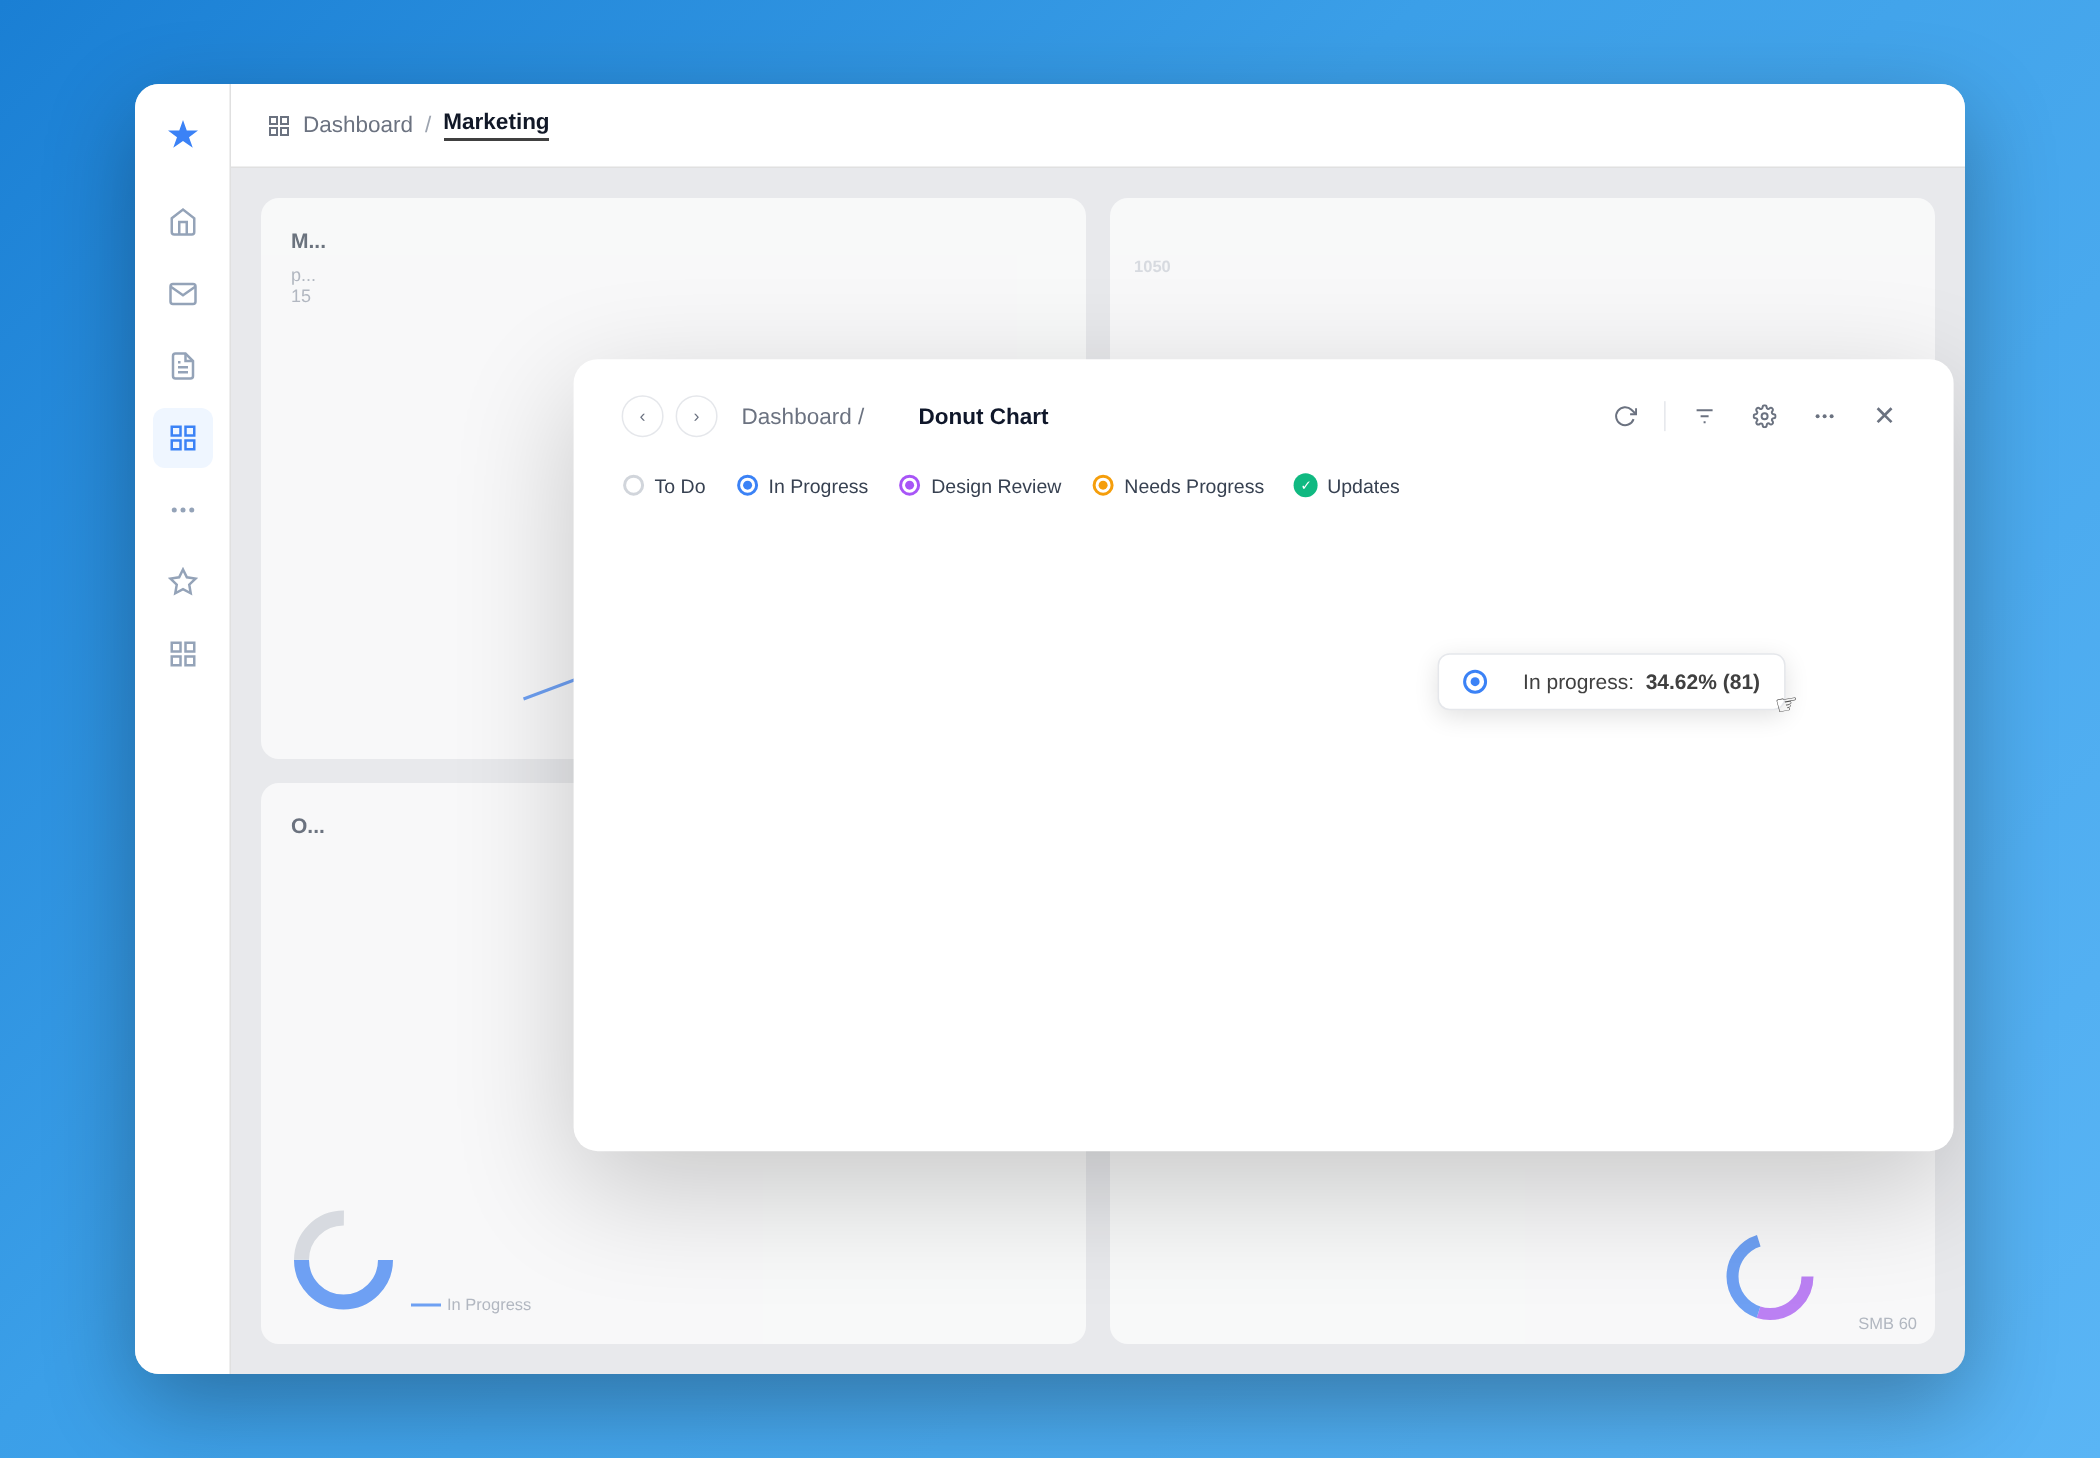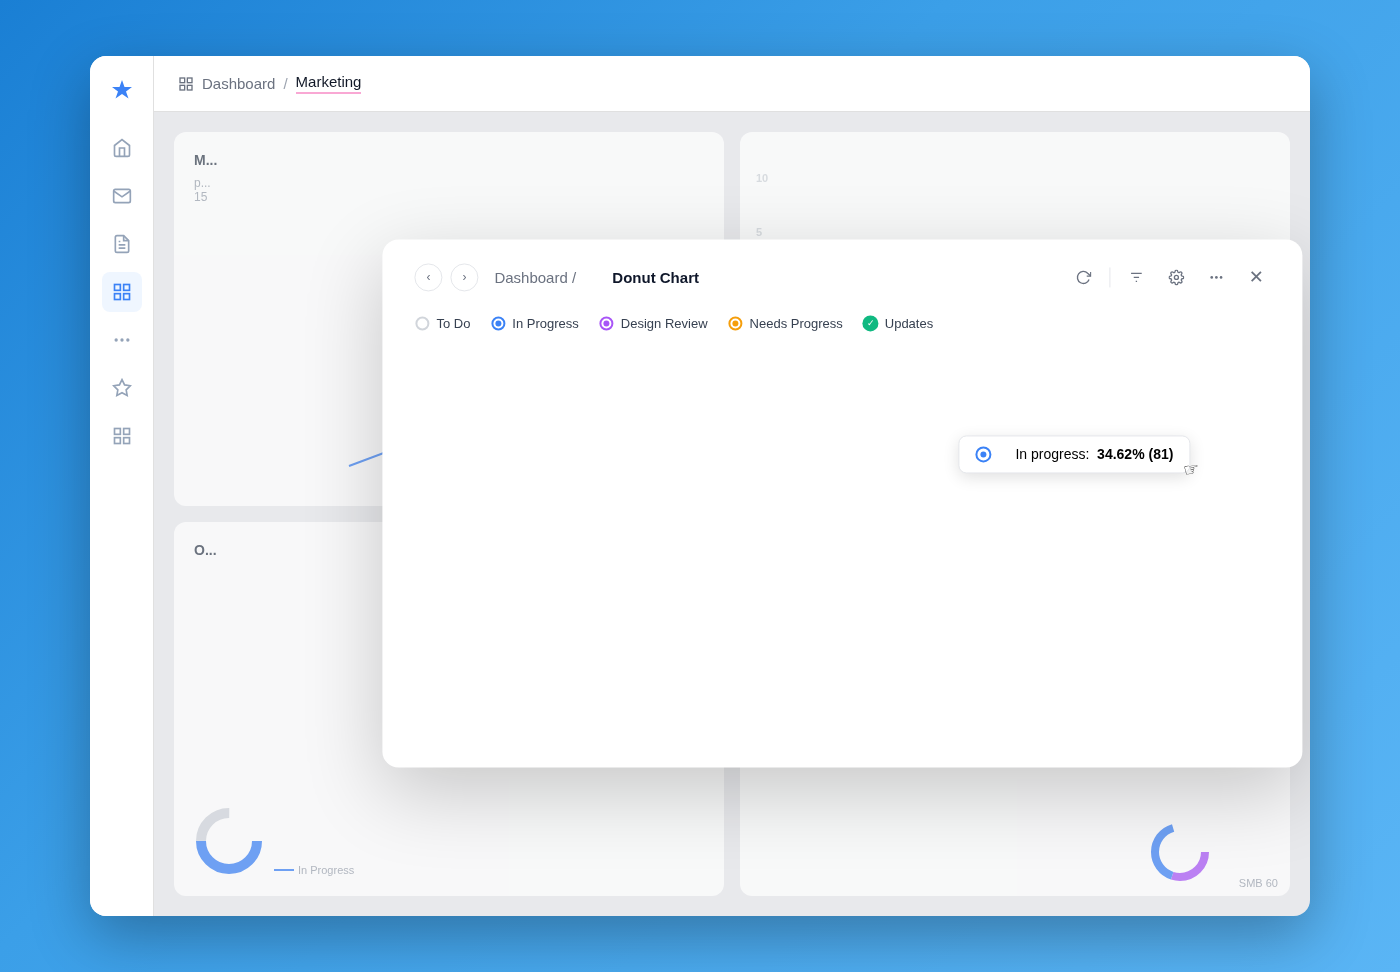--- a/index.html
+++ b/index.html
@@ -83,22 +83,22 @@
     .breadcrumb {
       display: flex;
       align-items: center;
       gap: 8px;
       font-size: 15px;
       color: #6b7280;
     }
     .breadcrumb-separator { color: #9ca3af; }
     .breadcrumb-current {
       color: #111827;
-      font-weight: 400;
-      border-bottom: 2px solid #f9a8d4;
+      font-weight: 700;
+      border-bottom: 2px solid #404040;
       padding-bottom: 2px;
     }
 
     
     .dashboard-grid {
       flex: 1;
       padding: 20px;
       display: grid;
       grid-template-columns: 1fr 1fr;
       grid-template-rows: 1fr 1fr;
@@ -362,21 +362,21 @@
       right: 80px;
       background: white;
       border: 1px solid #e5e7eb;
       border-radius: 8px;
       padding: 10px 16px;
       box-shadow: 0 4px 16px rgba(0,0,0,0.12);
       display: flex;
       align-items: flex-start;
       gap: 24px;
       font-size: 14px;
-      color: #000000;
+      color: #404040;
       white-space: nowrap;
       z-index: 20;
     }
     .tooltip-icon {
       width: 16px;
       height: 16px;
       border-radius: 50%;
       border: 2px solid #3b82f6;
       position: relative;
       flex-shrink: 0;
@@ -402,21 +402,20 @@
       transform: rotate(-10deg);
       pointer-events: none;
     }
 
     
     .y-axis-labels {
       position: absolute;
       left: 16px;
       top: 40px;
       display: flex;
-      flex-direction: column;
       justify-content: space-between;
       height: 120px;
       font-weight: bold;
     }
     .y-label {
       font-size: 11px;
       color: #d1d5db;
     }
   </style>
 </head>

